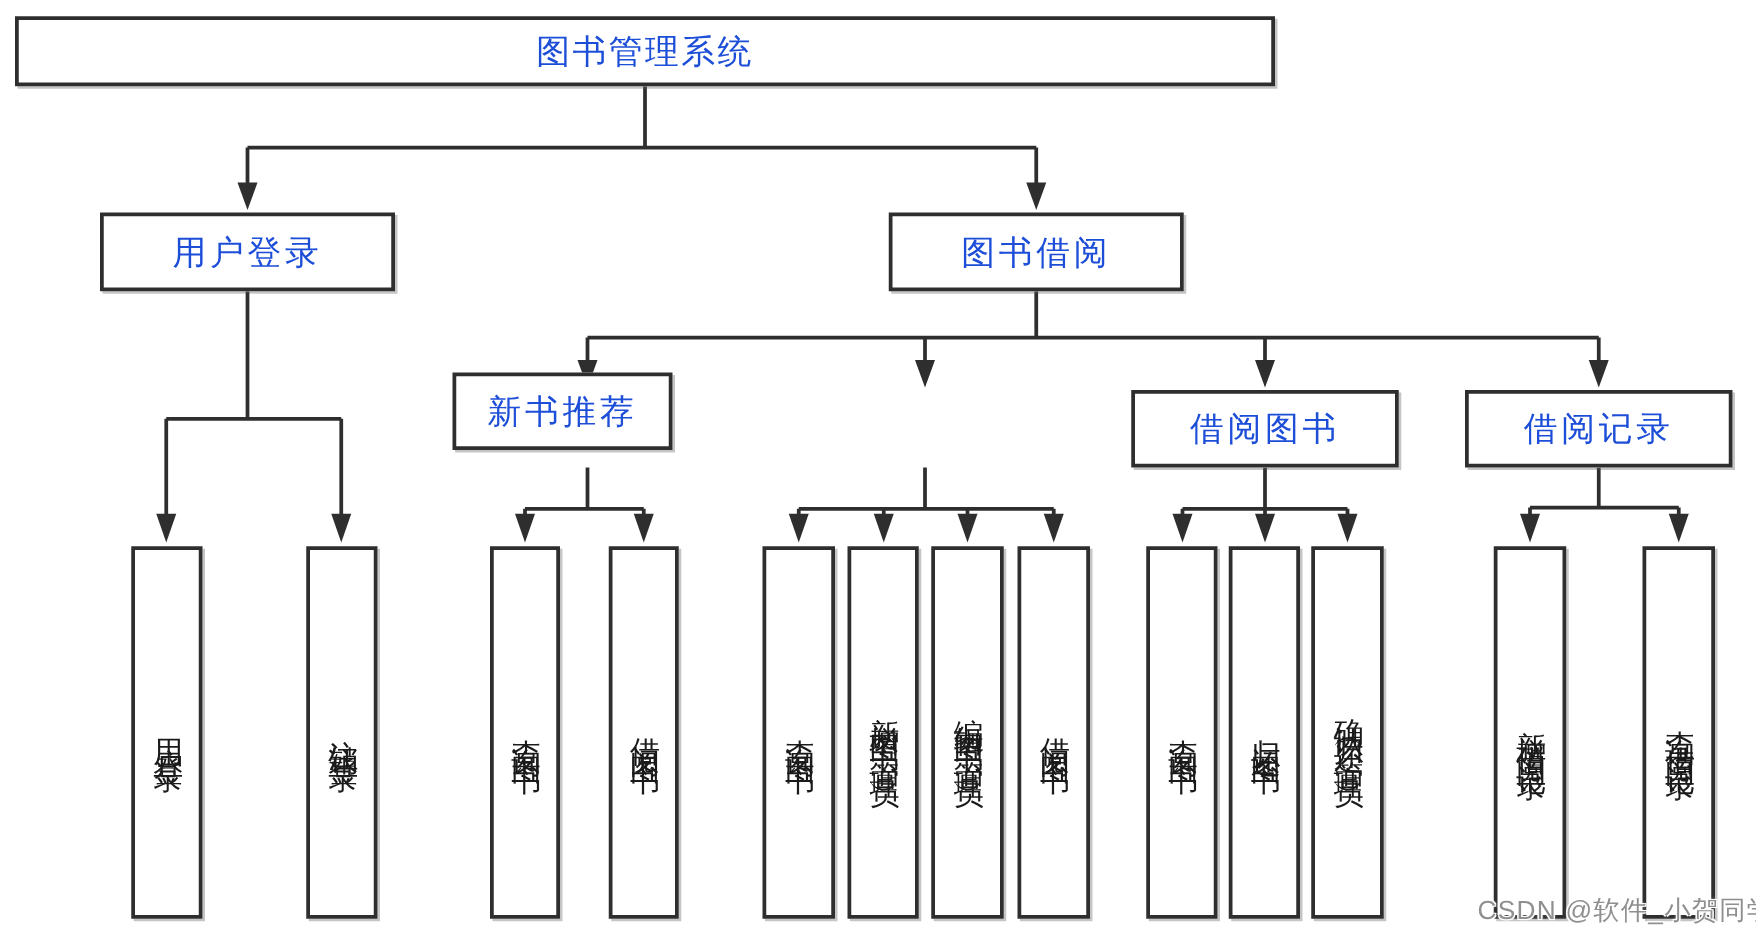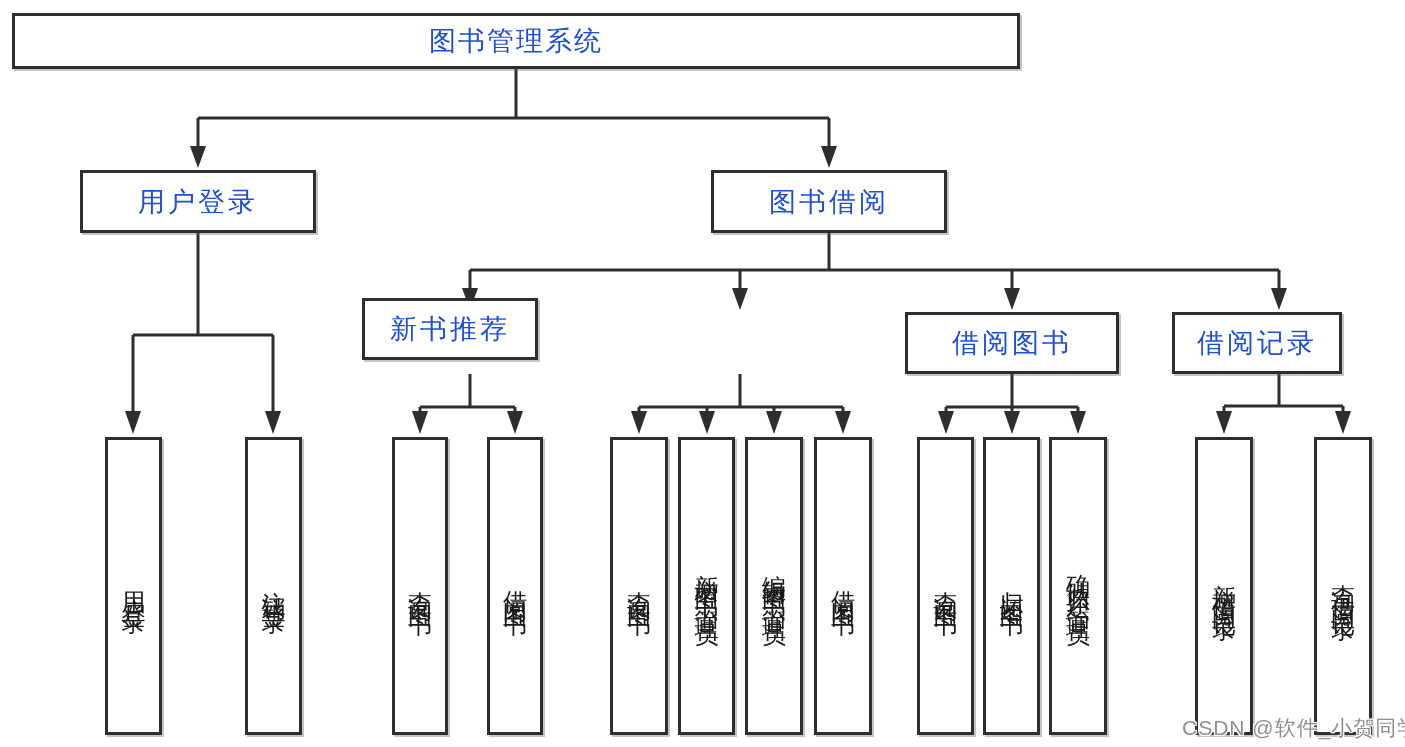--- a/index.html
+++ b/index.html
@@ -137,21 +137,21 @@
   <div class="node" style="left:711px; top:170px; width:236px; height:63px;">
     <span class="hlabel">图书借阅</span>
   </div>
 
   <div class="node" style="left:362px; top:298px; width:176px; height:62px;">
     <span class="hlabel">新书推荐</span>
   </div>
   <div class="node" style="left:905px; top:312px; width:214px; height:62px;">
     <span class="hlabel">借阅图书</span>
   </div>
-  <div class="node" style="left:1172px; top:312px; width:170px; height:62px;">
+  <div class="node" style="left:1172px; top:312px; width:214px; height:62px;">
     <span class="hlabel">借阅记录</span>
   </div>
 
   <div class="node vnode" style="left:105px; width:57px;">
     <span class="vlabel">用户登录</span>
   </div>
   <div class="node vnode" style="left:245px; width:57px;">
     <span class="vlabel">注销登录</span>
   </div>
 

